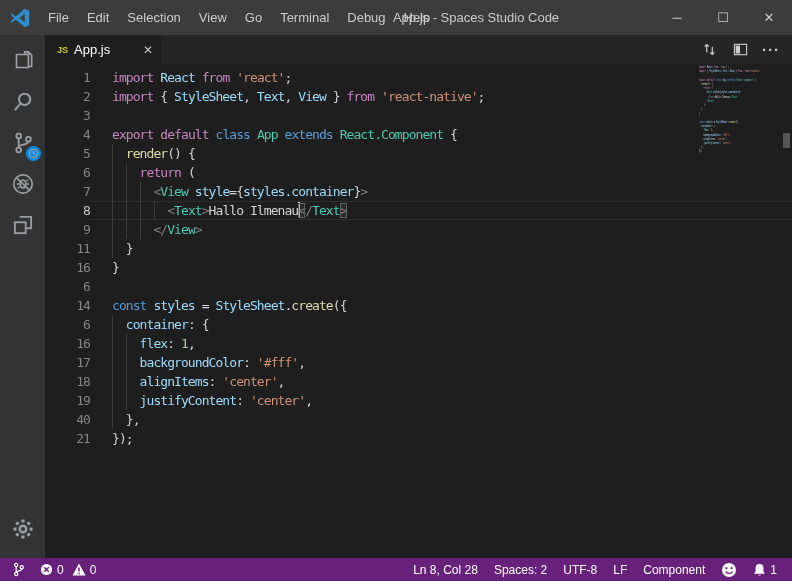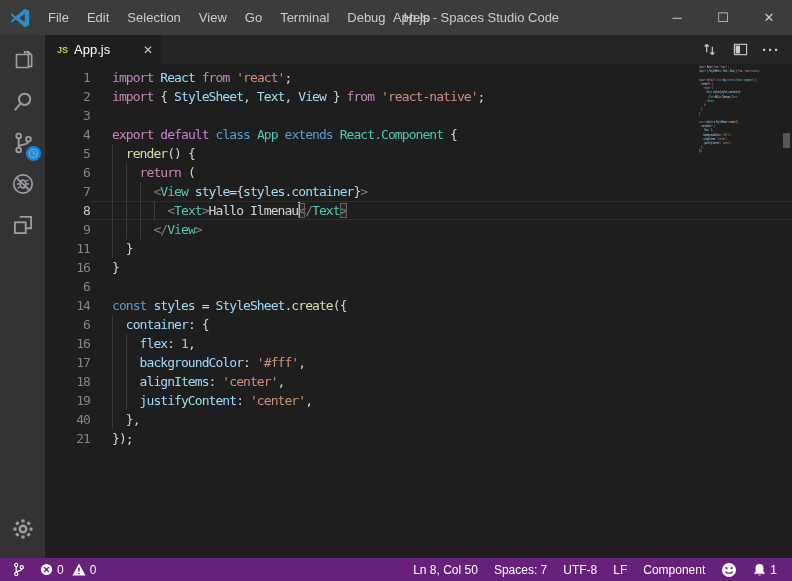--- a/index.html
+++ b/index.html
@@ -249,22 +249,22 @@
         </svg>
         <span>0</span>
         <svg width="14" height="13" viewBox="0 0 14 13" style="margin-left:4px">
           <path d="M7 0.5 L13.5 12.5 H0.5 Z" fill="#ffffff"></path>
           <path d="M7 4.5 V8.5 M7 10 V11.2" stroke="#68217a" stroke-width="1.5"></path>
         </svg>
         <span>0</span>
       </span>
     </div>
     <div class="sb-right">
-      <span class="sb-item">Ln 8, Col 50</span>
-      <span class="sb-item">Spaces: 7</span>
+      <span class="sb-item">Ln 8, Col 28</span>
+      <span class="sb-item">Spaces: 2</span>
       <span class="sb-item">UTF-8</span>
       <span class="sb-item">LF</span>
       <span class="sb-item">Component</span>
       <span class="sb-item">
         <svg width="16" height="16" viewBox="0 0 16 16">
           <circle cx="8" cy="8" r="7" fill="#ffffff"></circle>
           <circle cx="5.4" cy="6.2" r="1.1" fill="#68217a"></circle>
           <circle cx="10.6" cy="6.2" r="1.1" fill="#68217a"></circle>
           <path d="M4.5 9.5 C5.5 12 10.5 12 11.5 9.5" stroke="#68217a" stroke-width="1.3" fill="none"></path>
         </svg>

